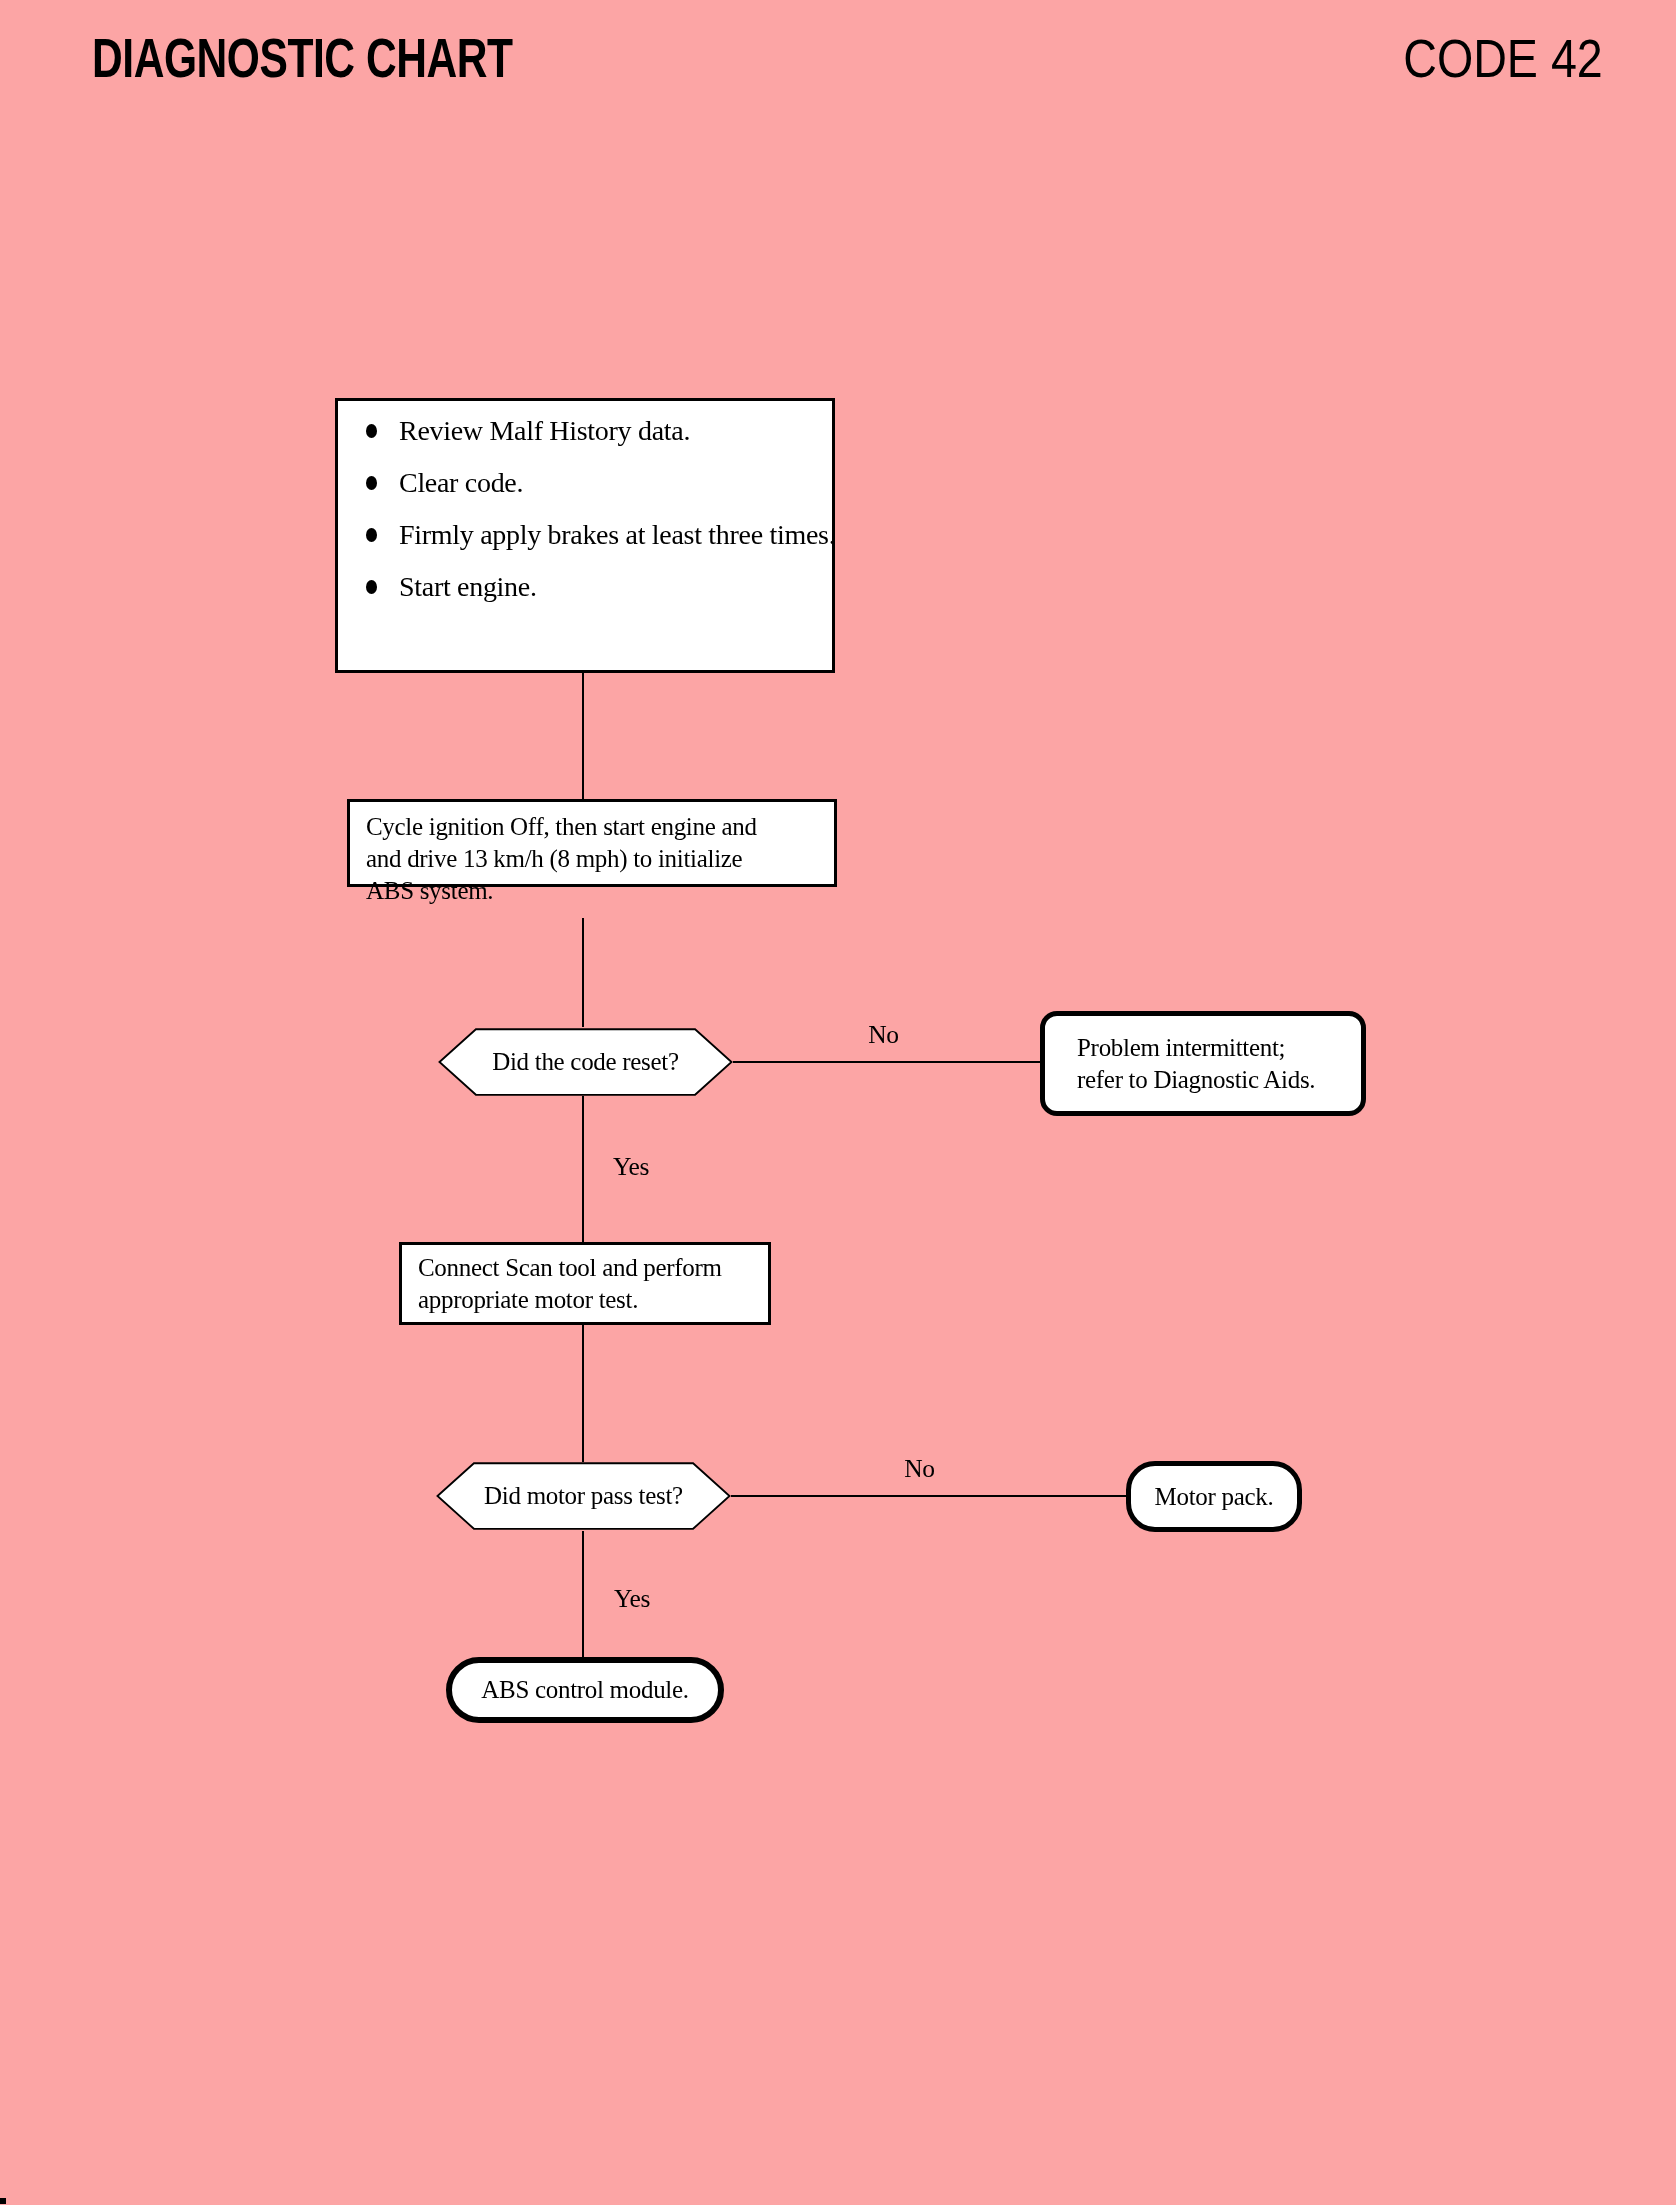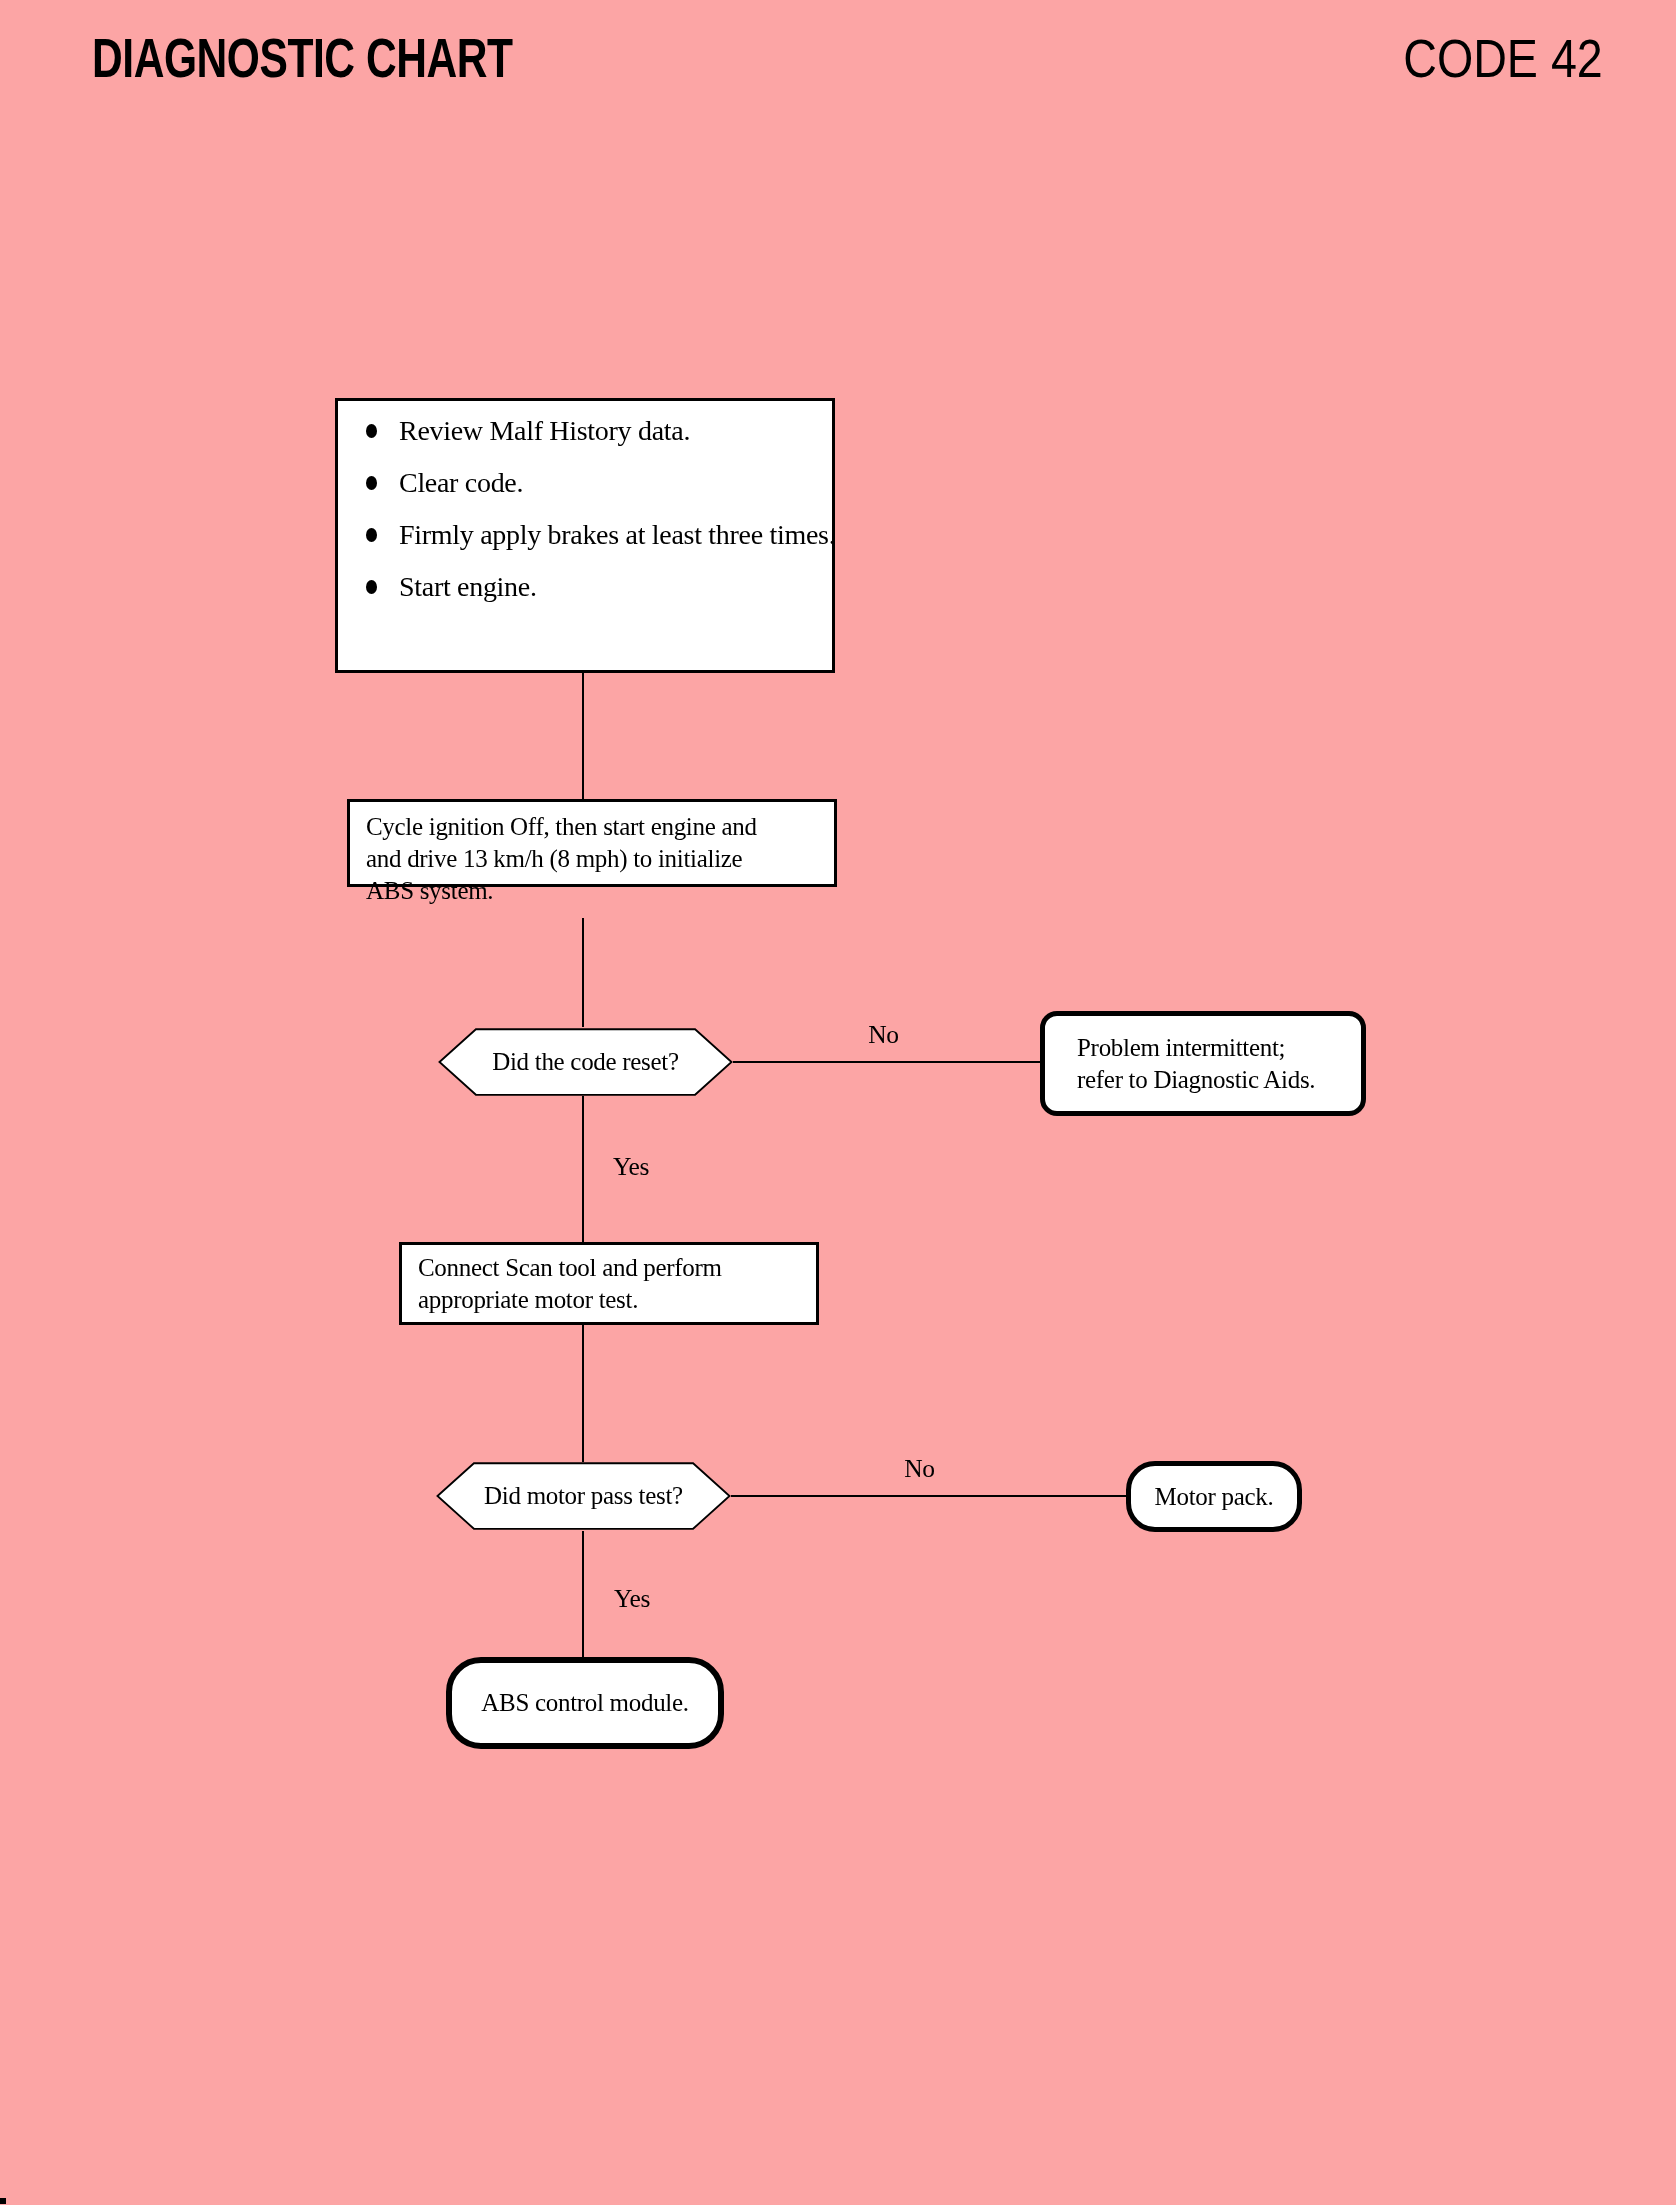--- a/index.html
+++ b/index.html
@@ -72,21 +72,21 @@
     position: absolute;
     left: 28px;
     top: 50%;
     transform: translateY(-50%);
     width: 11px;
     height: 14px;
     background: #000;
     border-radius: 50%;
   }
   .box-init { left: 347px; top: 799px; width: 490px; height: 88px; padding: 8.5px 12px 0 16px; }
-  .box-motor { left: 399px; top: 1242px; width: 420px; height: 83px; padding: 0 12px 0 16px;
+  .box-motor { left: 399px; top: 1242px; width: 372px; height: 83px; padding: 0 12px 0 16px;
                display: flex; flex-direction: column; justify-content: center; }
   .line { white-space: nowrap; }
 
   
   .decision {
     position: absolute;
     width: 295px;
     height: 68px;
   }
   .decision svg { position: absolute; left: 0; top: 0; }
@@ -117,21 +117,21 @@
     left: 1040px; top: 1011px; width: 326px; height: 105px;
     border-radius: 17px;
     padding-left: 32px;
   }
   .term-motor-pack {
     left: 1126px; top: 1461px; width: 176px; height: 71px;
     border-radius: 29px;
     align-items: center;
   }
   .term-abs-module {
-    left: 446px; top: 1657px; width: 278px; height: 92px;
+    left: 446px; top: 1657px; width: 278px; height: 66px;
     border-radius: 35px;
     border-width: 6px;
     align-items: center;
   }
 
   
   .connector { position: absolute; background: #000; }
   .v1 { left: 582px; top: 673px; width: 1.8px; height: 126px; }
   .v2 { left: 582px; top: 918px; width: 1.8px; height: 109px; }
   .v3 { left: 582px; top: 1096px; width: 1.8px; height: 146px; }

